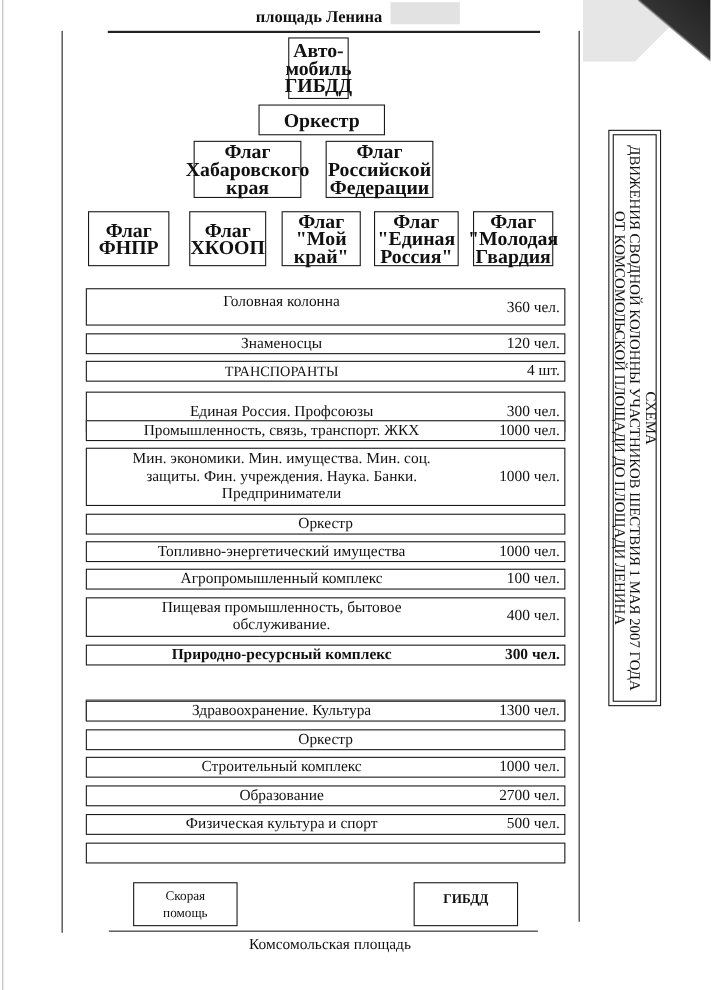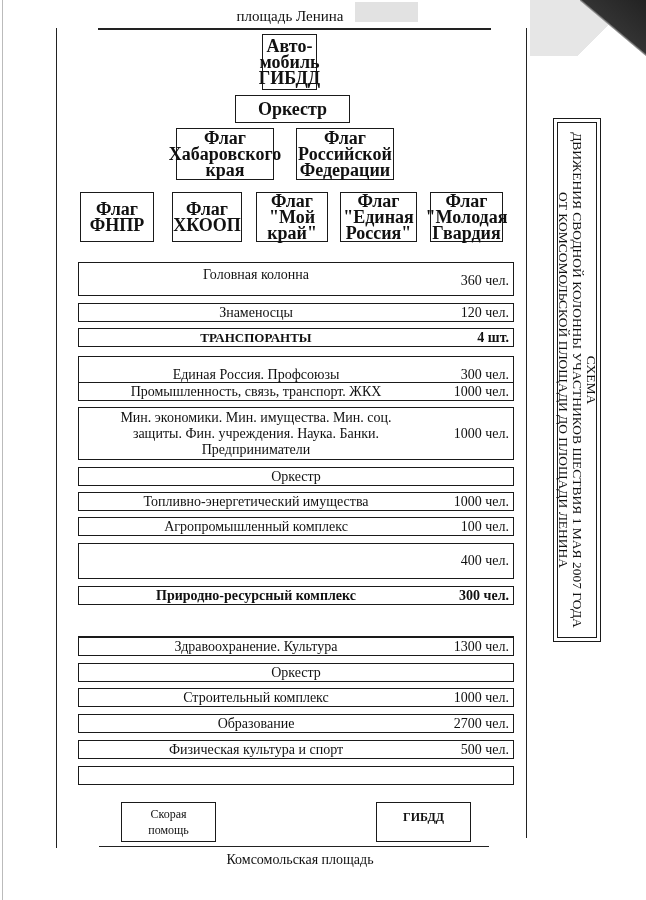--- a/index.html
+++ b/index.html
@@ -37,21 +37,21 @@
   .scan-grey { position: absolute; background: #e2e2e2; }
 </style>
 </head>
 <body>
 
 <div class="scan-grey" style="left:355px;top:2px;width:63px;height:20px;"></div>
 <div class="scan-grey" style="left:530px;top:0;width:116px;height:56px;background:linear-gradient(135deg,#e6e6e6 0%,#e6e6e6 60%,#fff 60%);"></div>
 <div class="abs" style="left:580px;top:0;width:66px;height:56px;background:linear-gradient(40deg,transparent 49%,#999 50%,#333 52%,#222 100%);"></div>
 <div class="vline" style="left:2px;top:0;width:1px;height:900px;background:#bbb;"></div>
 
-<div class="abs" style="left:200px;top:8px;width:180px;text-align:center;font-size:15px;font-weight:normal;">площадь Ленина</div>
+<div class="abs" style="left:200px;top:8px;width:180px;text-align:center;font-size:15px;font-weight:bold;">площадь Ленина</div>
 <div class="hline" style="left:98px;top:28px;width:393px;height:1.5px;"></div>
 
 <div class="vline" style="left:56px;top:28px;width:1.3px;height:820px;"></div>
 <div class="vline" style="left:526px;top:28px;width:1.3px;height:810px;"></div>
 
 <div class="box" style="left:262px;top:34px;width:55px;height:56px;font-weight:bold;white-space:pre-line;">
   <span>Авто-
 мобиль
 ГИБДД</span>
 </div>
@@ -95,21 +95,21 @@
 </div>
 
 <div class="row" style="top:262px;height:34px;">
   <div class="lbl" style="align-items:flex-start;padding-top:4px;">Головная колонна</div>
   <div class="cnt" style="align-items:flex-end;padding-bottom:6px;">360 чел.</div>
 </div>
 <div class="row" style="top:303px;height:19px;">
   <div class="lbl">Знаменосцы</div>
   <div class="cnt">120 чел.</div>
 </div>
-<div class="row" style="top:328px;height:19px;font-weight:bold;">
+<div class="row" style="top:328px;height:19px;">
   <div class="lbl" style="font-size:13px;">ТРАНСПОРАНТЫ</div>
   <div class="cnt">4 шт.</div>
 </div>
 <div class="row" style="top:356px;height:37px;">
   <div class="lbl">Единая Россия. Профсоюзы</div>
   <div class="cnt">300 чел.</div>
 </div>
 <div class="row" style="top:382px;height:19px;">
   <div class="lbl">Промышленность, связь, транспорт. ЖКХ</div>
   <div class="cnt">1000 чел.</div>
@@ -126,20 +126,22 @@
 </div>
 <div class="row" style="top:492px;height:19px;">
   <div class="lbl">Топливно-энергетический имущества</div>
   <div class="cnt">1000 чел.</div>
 </div>
 <div class="row" style="top:517px;height:19px;">
   <div class="lbl">Агропромышленный комплекс</div>
   <div class="cnt">100 чел.</div>
 </div>
 <div class="row" style="top:543px;height:36px;">
+  <div class="lbl">Пищевая промышленность, бытовое
+обслуживание.</div>
   <div class="cnt">400 чел.</div>
 </div>
 <div class="row" style="top:586px;height:19px;font-weight:bold;">
   <div class="lbl">Природно-ресурсный комплекс</div>
   <div class="cnt">300 чел.</div>
 </div>
 <div class="row" style="top:636px;height:19px;">
   <div class="lbl">Лесная промышленность</div>
   <div class="cnt">200 чел.</div>
 </div>

